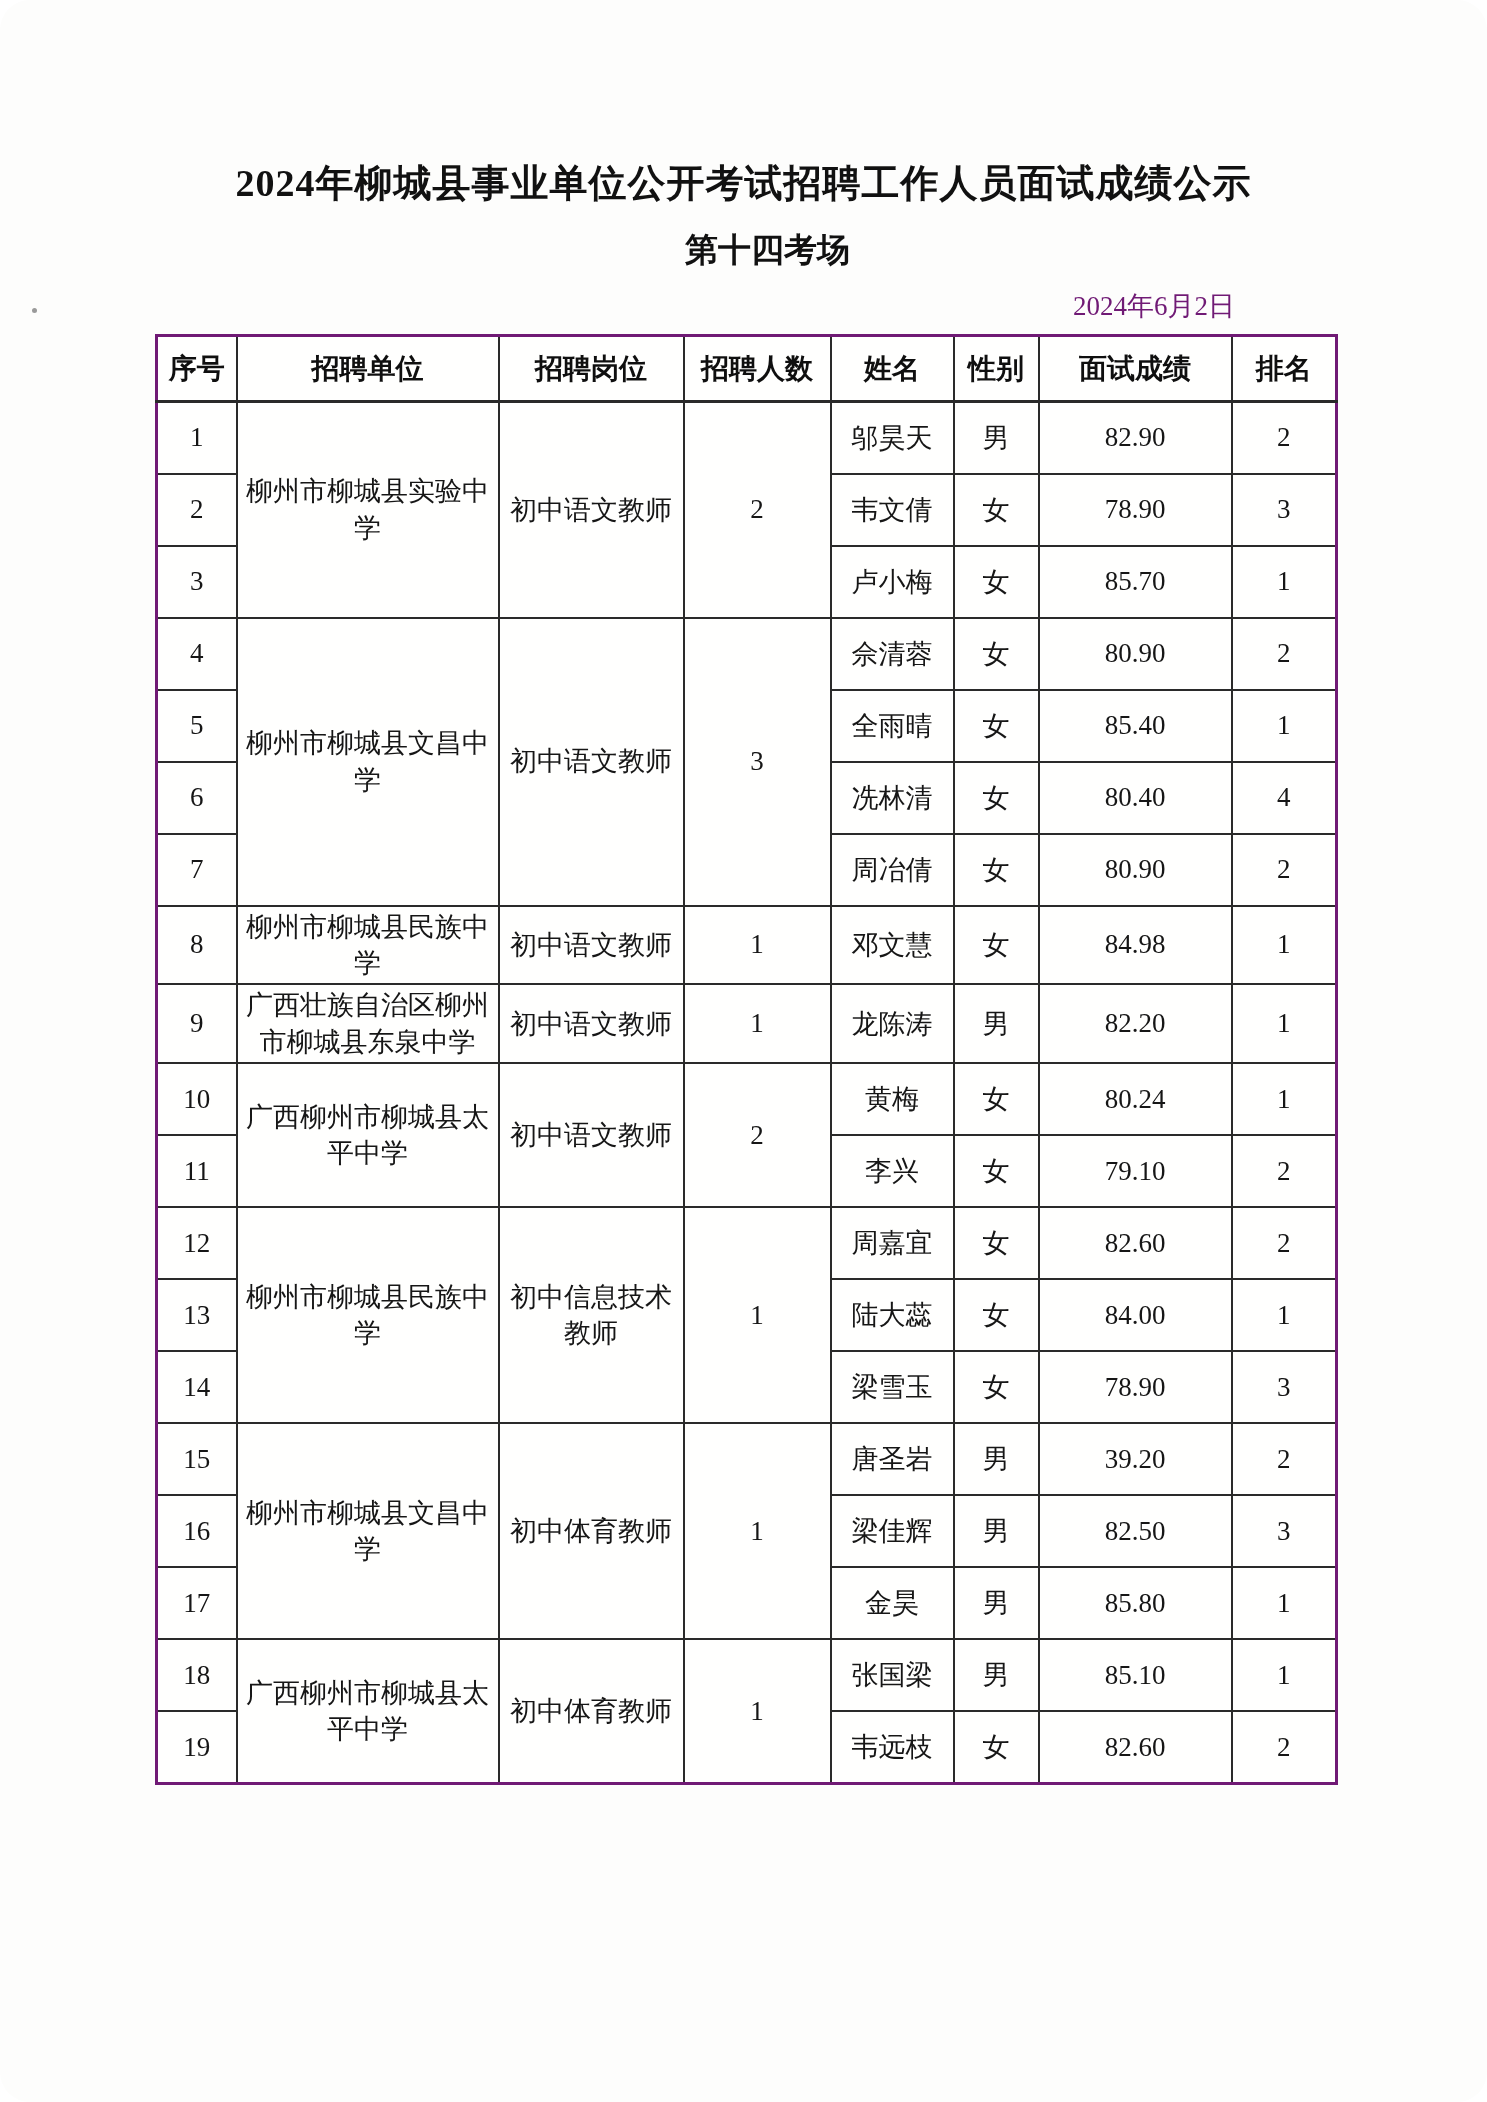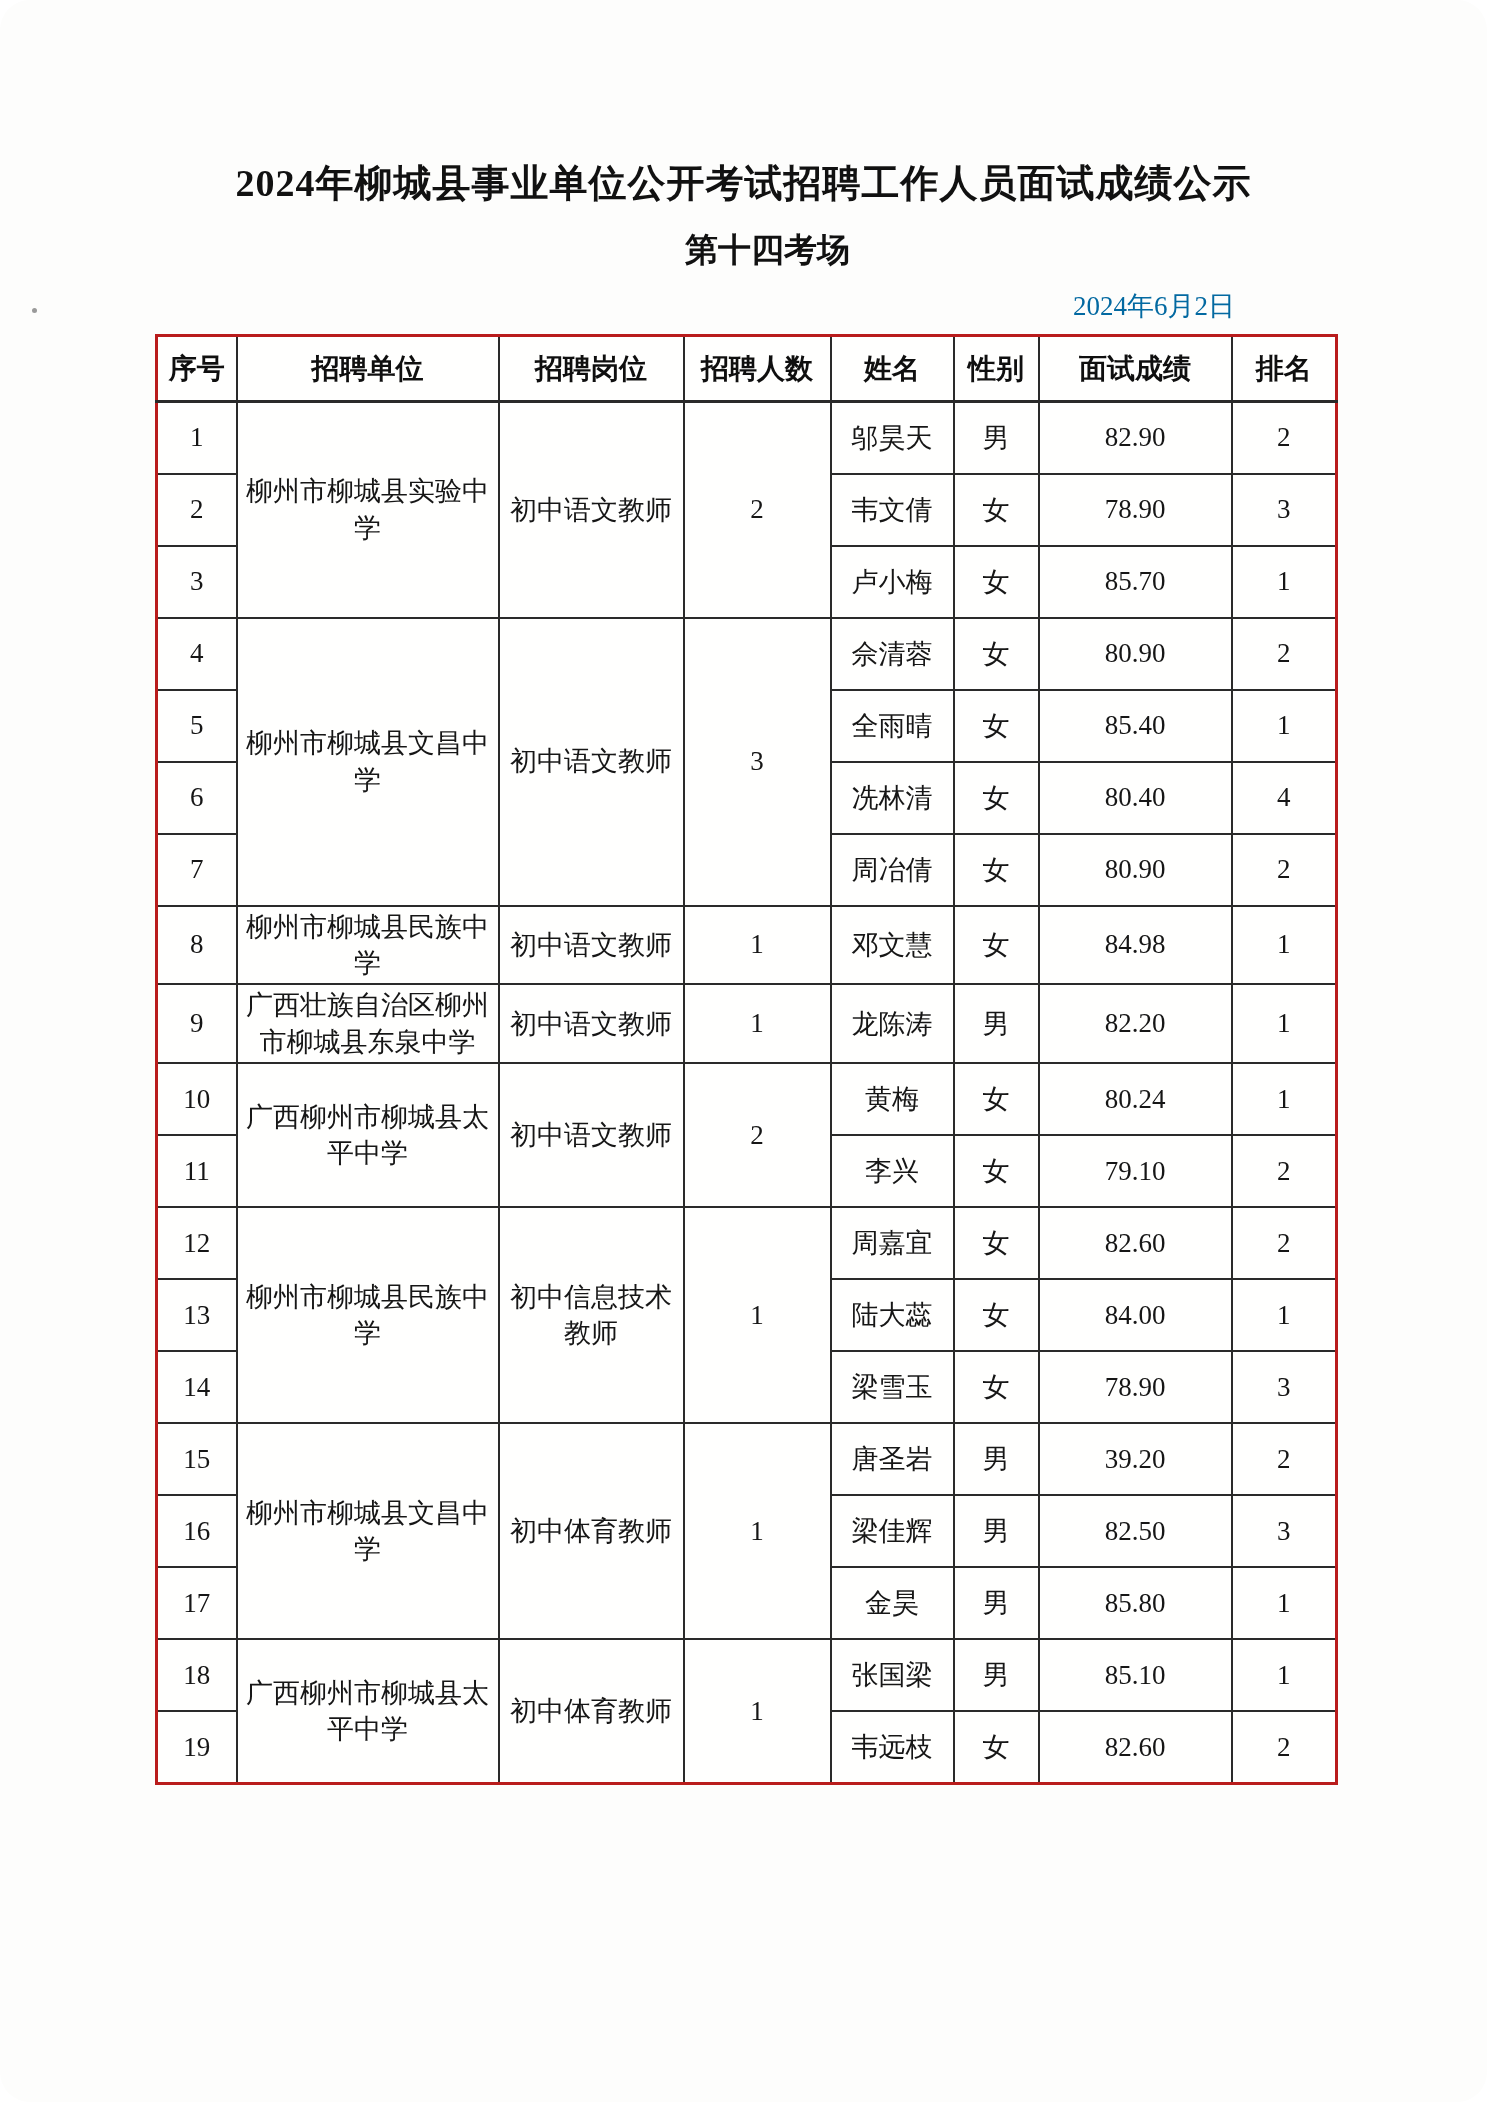--- a/index.html
+++ b/index.html
@@ -35,21 +35,21 @@
     color:#111;
     margin-left:24px;
   }
   .date-line {
     position:absolute;
     top:288px; left:155px; width:1180px;
     text-align:right;
     padding-right:100px;
     box-sizing:border-box;
     font-size:27px;
-    color:#0369a1;
+    color:#701a75;
   }
   table.score-table {
     position:absolute;
     left:155px; top:334px;
     width:1180px;
     border-collapse:collapse;
     table-layout:fixed;
     background:#fffffe;
   }
   .score-table col.c-no    { width:80px; }
@@ -78,21 +78,21 @@
     height:72px;
     font-size:27px;
     color:#161616;
   }
   .score-table td.unit-cell {
     line-height:1.35;
     font-size:27px;
     padding:2px 0;
   }
   .score-table td.pos-cell { line-height:1.35; }
-  .score-table { border:3px solid #b91c1c; }
+  .score-table { border:3px solid #701a75; }
   .speck {
     position:absolute;
     left:32px; top:308px;
     width:5px; height:5px;
     border-radius:50%;
     background:#9a9a9a;
   }
 </style>
 </head>
 <body>

